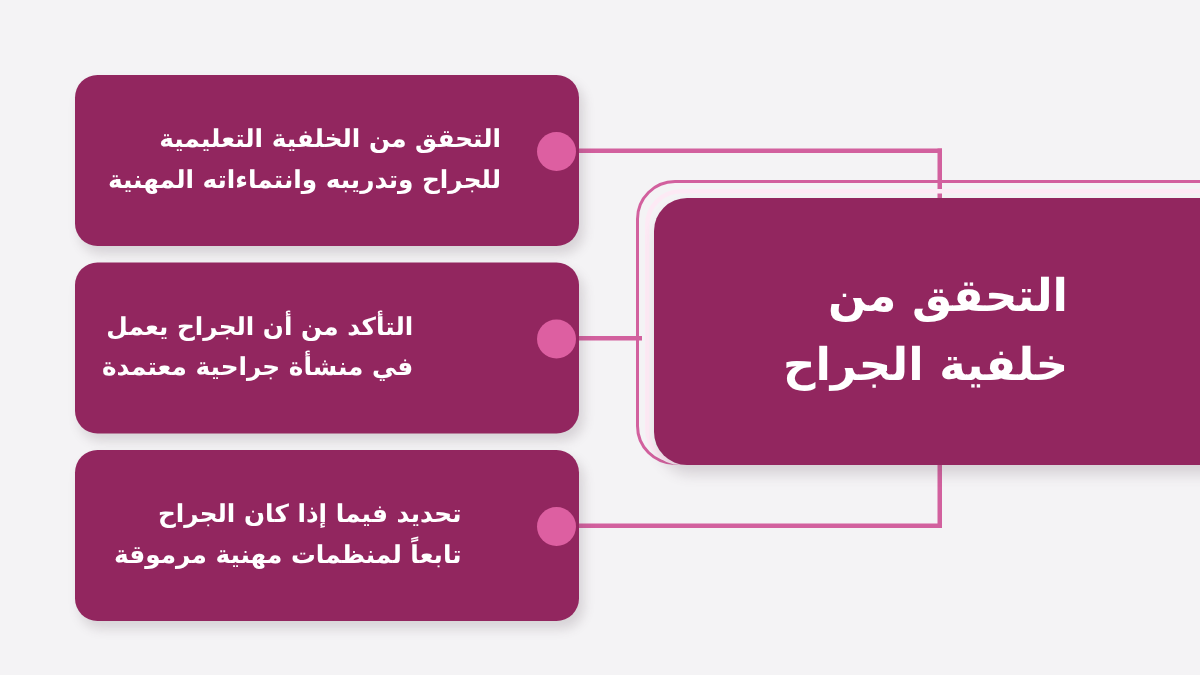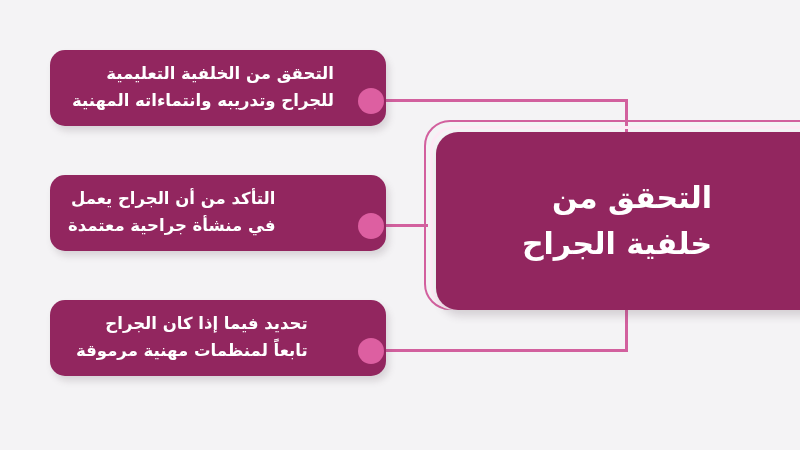--- a/index.html
+++ b/index.html
@@ -27,21 +27,21 @@
     position: absolute;
     background: #d2609e;
     z-index: 1;
   }
 
   
   .item-box {
     position: absolute;
     left: 50px;
     width: 336px;
-    height: 76px;
+    height: 114px;
     background: #92265f;
     border-radius: 15px;
     box-shadow: 3px 5px 7px rgba(90, 70, 85, 0.18);
     z-index: 3;
     box-sizing: border-box;
     display: flex;
     flex-direction: column;
     align-items: flex-end;
     justify-content: center;
     padding: 0 38px 0 22px;

